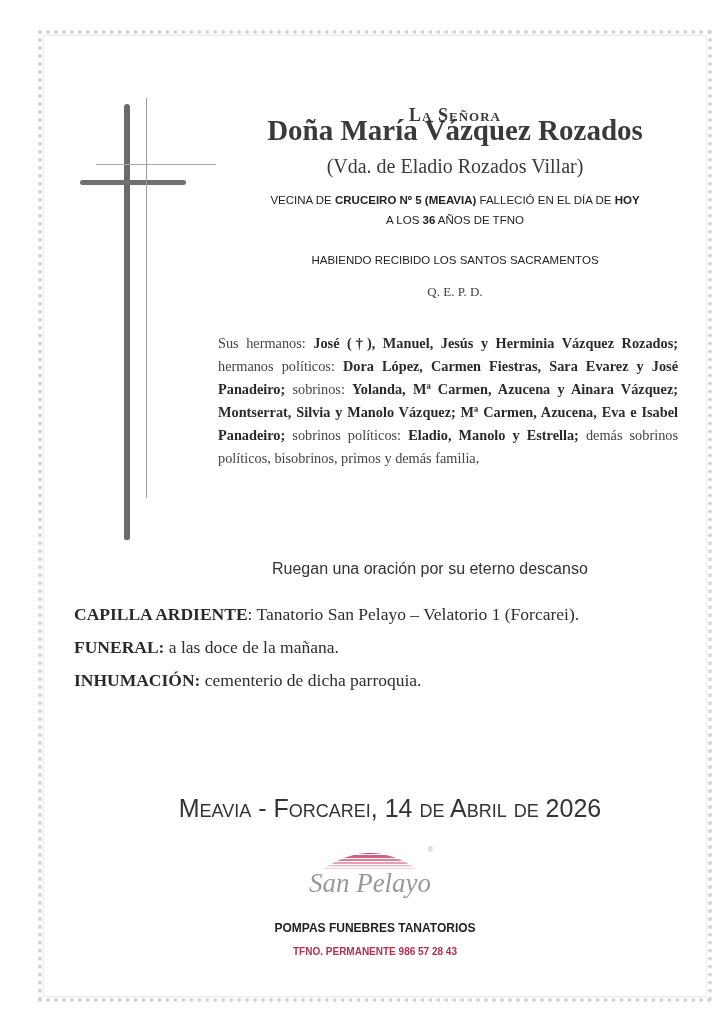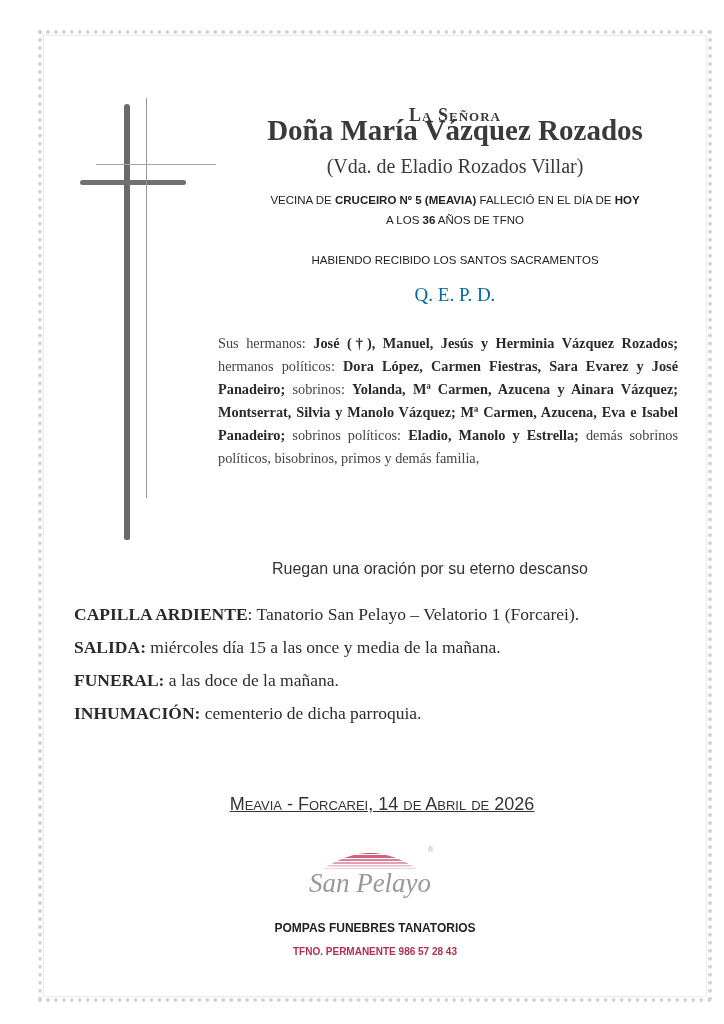--- a/index.html
+++ b/index.html
@@ -14,27 +14,27 @@
   .cross-h { position:absolute; left:80px; top:180px; width:106px; height:5px; background:#707070; border-radius:3px; }
   .thin-v { position:absolute; left:146px; top:98px; width:1px; height:400px; background:#9a9a9a; }
   .thin-h { position:absolute; left:96px; top:164px; width:120px; height:1px; background:#a8a8a8; }
   .serif { font-family:"Liberation Serif","DejaVu Serif",serif; }
   .sans { font-family:"Liberation Sans","DejaVu Sans",sans-serif; }
   .center { position:absolute; text-align:center; }
   .la-senora { left:240px; width:430px; top:105px; font-size:18px; font-weight:bold; font-variant:small-caps; letter-spacing:1px; color:#3a3a3a; }
   .name { left:220px; width:470px; top:114px; font-size:29px; font-weight:bold; color:#3a3a3a; }
   .widow { left:240px; width:430px; top:155px; font-size:20px; color:#3a3a3a; }
   .info { left:240px; width:430px; font-size:11.5px; color:#222; }
-  .qepd { left:240px; width:430px; top:284px; font-size:19px; color:#0369a1; }
+  .qepd { left:240px; width:430px; top:284px; font-size:13px; color:#404040; }
   .family { position:absolute; left:218px; width:460px; top:332px; font-size:14.3px; line-height:23px; text-align:justify; color:#444; }
   .family b { color:#2a2a2a; }
   .ruegan { position:absolute; left:272px; top:560px; font-size:16px; color:#333; }
   .details { position:absolute; left:74px; top:598px; font-size:17.5px; line-height:33px; color:#2d2d2d; }
   .details b { color:#2a2a2a; }
-  .date { left:152px; width:460px; top:794px; font-size:18px; font-variant:small-caps; color:#333;text-decoration:underline; }
+  .date { left:160px; width:460px; top:794px; font-size:25px; font-variant:small-caps; color:#333; }
   .logo { position:absolute; left:300px; top:840px; width:140px; height:64px; }
   .pompas { left:240px; width:270px; top:921px; font-size:12px; font-weight:bold; color:#222; }
   .tfno { left:240px; width:270px; top:946px; font-size:10px; font-weight:bold; }
 </style>
 </head>
 <body>
 
 <div class="frame"></div>
 
 <div>
@@ -59,21 +59,20 @@
 <div class="center serif qepd">Q. E. P. D.</div>
 
 <div class="family serif">
   <span>Sus hermanos: </span><b>José (†), Manuel, Jesús y Herminia Vázquez Rozados;</b><span> hermanos políticos: </span><b>Dora López, Carmen Fiestras, Sara Evarez y José Panadeiro;</b><span> sobrinos: </span><b>Yolanda, Mª Carmen, Azucena y Ainara Vázquez; Montserrat, Silvia y  Manolo Vázquez; Mª Carmen, Azucena, Eva e Isabel Panadeiro;</b><span> sobrinos políticos: </span><b>Eladio, Manolo y Estrella;</b><span> demás sobrinos políticos, bisobrinos, primos y demás familia,</span>
 </div>
 
 <div class="ruegan sans">Ruegan una oración por su eterno descanso</div>
 
 <div class="details serif">
   <div><b>CAPILLA ARDIENTE</b><span>: </span><span>Tanatorio San Pelayo – Velatorio 1 (Forcarei).</span></div>
-  <div><b>SALIDA:</b><span> </span><span>miércoles día 15 a las once y media de la mañana.</span></div>
   <div><b>FUNERAL:</b><span> </span><span>a las doce de la mañana.</span></div>
   <div><b>INHUMACIÓN:</b><span> </span><span>cementerio de dicha parroquia.</span></div>
 </div>
 
 <div class="center sans date">Meavia - Forcarei, 14 de Abril de 2026</div>
 
 <div class="logo">
   <svg width="140" height="64" viewBox="0 0 140 64">
     <defs>
       <clipPath id="dome">

